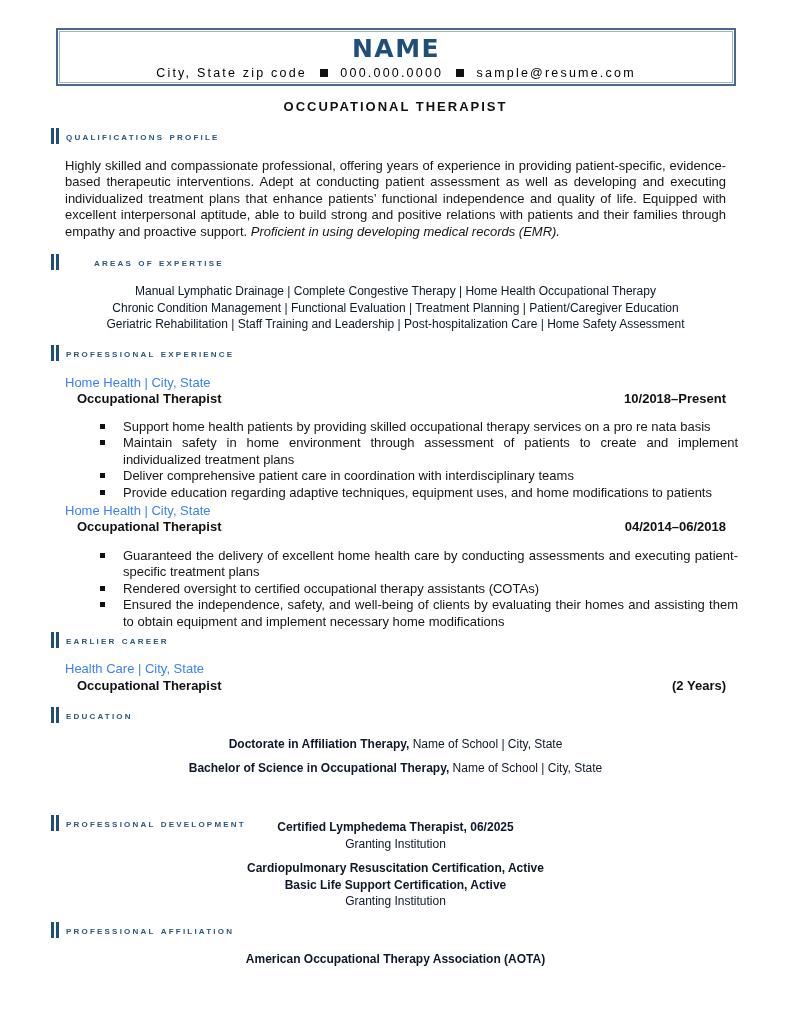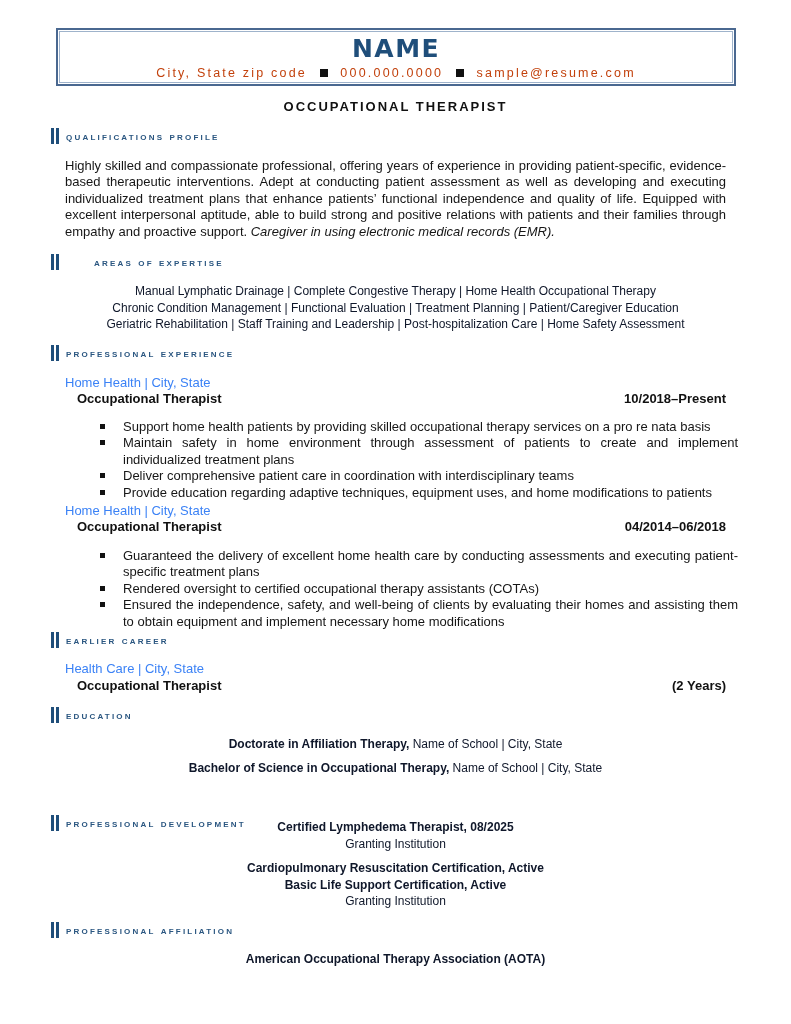--- a/index.html
+++ b/index.html
@@ -15,21 +15,21 @@
       border: 2px solid #4a6890;
       box-shadow: inset 0 0 0 1px #ffffff, inset 0 0 0 2px #9fb3cb;
       text-align: center;
     }
     .name {
       font-family: "DejaVu Sans", sans-serif; font-weight: bold;
       font-size: 25px; color: #1f4e7a; letter-spacing: 1.5px;
       margin-top: 5px; line-height: 28px;
     }
     .contact {
-      font-size: 12.5px; letter-spacing: 2.2px; color: #c2410c; margin-top: 2px; line-height: 16px;
+      font-size: 12.5px; letter-spacing: 2.2px; color: #000000; margin-top: 2px; line-height: 16px;
     }
     .contact .sep { display: inline-block; width: 8px; height: 8px; background: #111; margin: 0 7px; vertical-align: 0px; }
 
     .job-title {
       position: absolute; left: 0; width: 791px; top: 99px; text-align: center;
       font-weight: bold; font-size: 13px; letter-spacing: 2px; color: #111;
     }
 
     
     .sec-head {
@@ -80,21 +80,21 @@
 
   <div class="sec-head" style="top:128px;">
     <span class="sec-bar">
         <i></i>
         <i></i>
       </span>
     <span class="sec-title">Qualifications Profile</span>
   </div>
   <div class="para" style="top:158px;">
     <span>Highly skilled and compassionate professional, offering years of experience in providing patient-specific, evidence-based therapeutic interventions. Adept at conducting patient assessment as well as developing and executing individualized treatment plans that enhance patients’ functional independence and quality of life. Equipped with excellent interpersonal aptitude, able to build strong and positive relations with patients and their families through empathy and proactive support.</span>
-    <em>Caregiver in using electronic medical records (EMR).</em>
+    <em>Proficient in using developing medical records (EMR).</em>
   </div>
 
   <div class="sec-head" style="top:254px;gap:28px;">
     <span class="sec-bar">
         <i></i>
         <i></i>
       </span>
     <span class="sec-title">Areas of Expertise</span>
   </div>
   <div class="center-lines" style="top:283px;">
@@ -162,21 +162,21 @@
   </div>
 
   <div class="sec-head" style="top:815px;align-items:center;">
     <span class="sec-bar">
         <i></i>
         <i></i>
       </span>
     <span class="sec-title">Professional Development</span>
   </div>
   <div class="center-lines" style="top:819px;">
-    <div class="bold">Certified Lymphedema Therapist, 08/2025</div>
+    <div class="bold">Certified Lymphedema Therapist, 06/2025</div>
     <div>Granting Institution</div>
   </div>
   <div class="center-lines" style="top:860px;">
     <div class="bold">Cardiopulmonary Resuscitation Certification, Active</div>
     <div class="bold">Basic Life Support Certification, Active</div>
     <div>Granting Institution</div>
   </div>
 
   <div class="sec-head" style="top:922px;">
     <span class="sec-bar">

